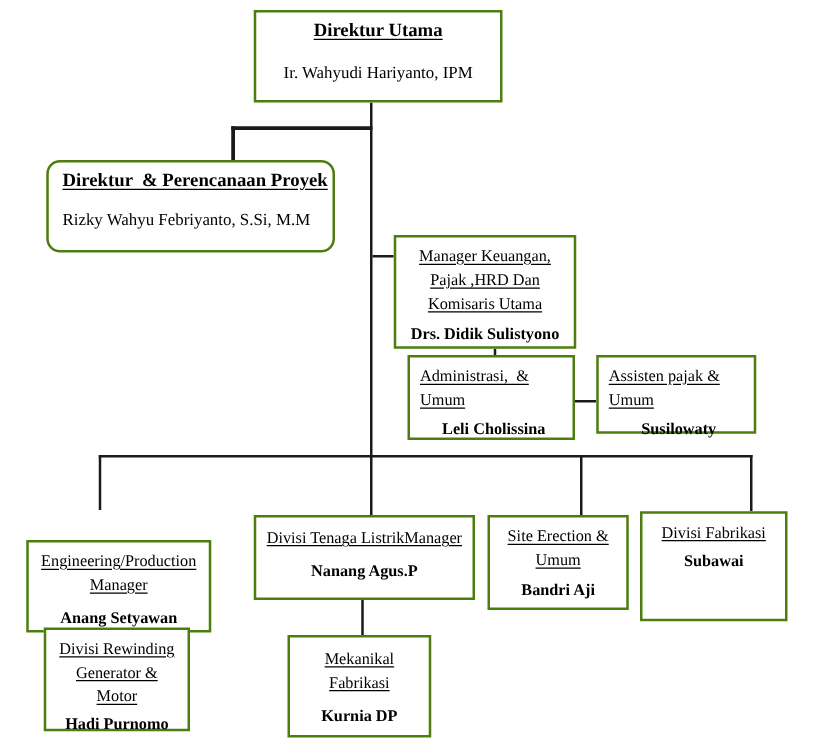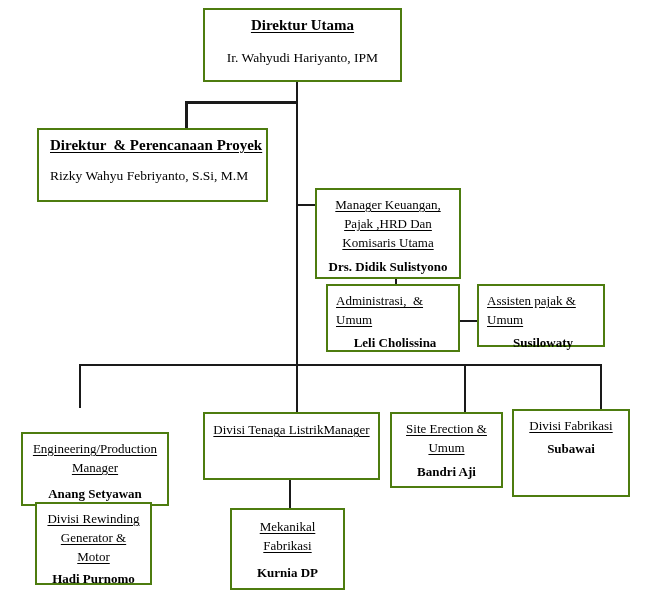--- a/index.html
+++ b/index.html
@@ -62,21 +62,21 @@
     text-align: center;
   }
   .name-left .name {
     text-align: left;
   }
 
   
   #n-direktur-utama      { left: 203px; top: 8px;   width: 199px; height: 74px; }
   #n-direktur-utama .name { margin-top: 14px; }
 
-  #n-perencanaan         { left: 37px;  top: 128px; width: 231px; height: 74px; padding-left: 11px; padding-right: 4px; }
+  #n-perencanaan         { left: 37px;  top: 128px; width: 231px; height: 74px; padding-left: 11px; padding-right: 4px; border-radius: 11px; }
   #n-perencanaan .name   { margin-top: 12px; }
 
   #n-manager             { left: 315px; top: 188px; width: 146px; height: 91px; }
   #n-manager .name       { margin-top: 6px; }
 
   #n-administrasi        { left: 326px; top: 284px; width: 134px; height: 68px; padding-left: 8px; padding-right: 4px; }
   #n-administrasi .name  { margin-top: 5px; }
 
   #n-assisten            { left: 477px; top: 284px; width: 128px; height: 63px; padding-left: 8px; padding-right: 4px; }
   #n-assisten .name      { margin-top: 5px; }
@@ -175,20 +175,21 @@
       <span>Engineering/Production</span>
       <span>Manager</span>
     </div>
     <div class="name">Anang Setyawan</div>
   </div>
 
   <div class="node" id="n-tenaga">
     <div class="title">
       <span>Divisi Tenaga ListrikManager</span>
     </div>
+    <div class="name">Nanang Agus.P</div>
   </div>
 
   <div class="node" id="n-site">
     <div class="title">
       <span>Site Erection &amp;</span>
       <span>Umum</span>
     </div>
     <div class="name">Bandri Aji</div>
   </div>
 

